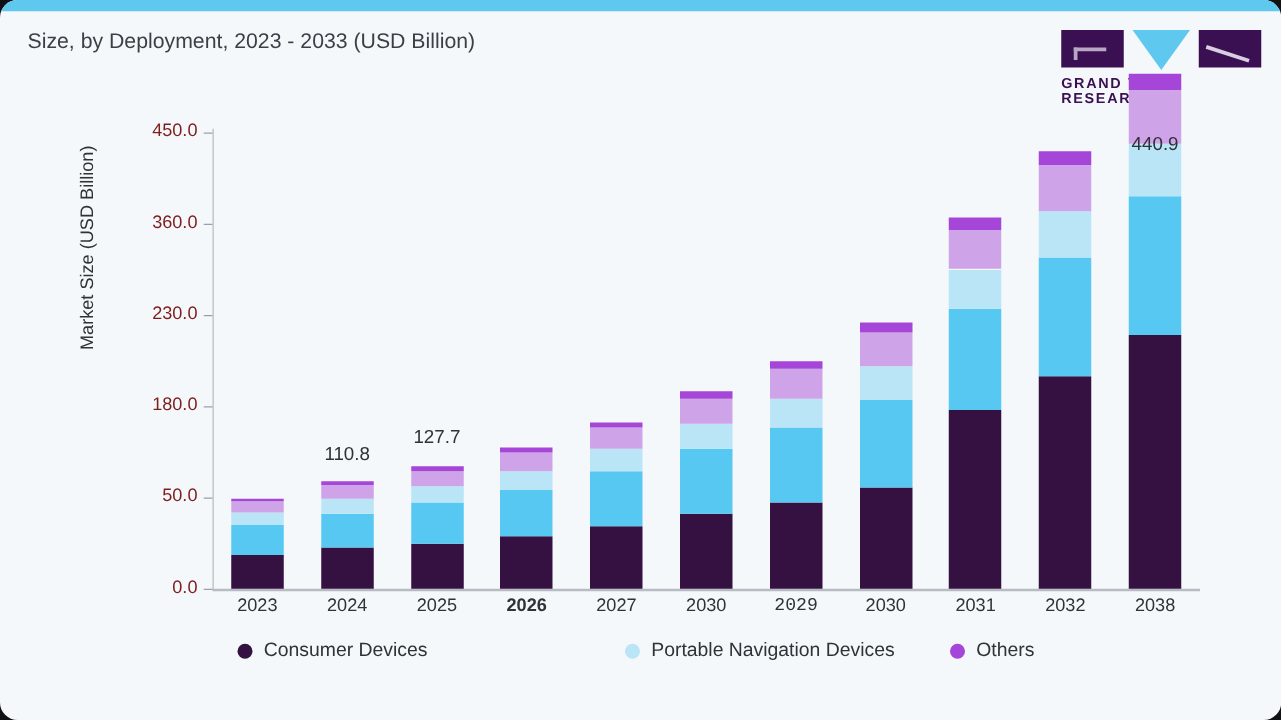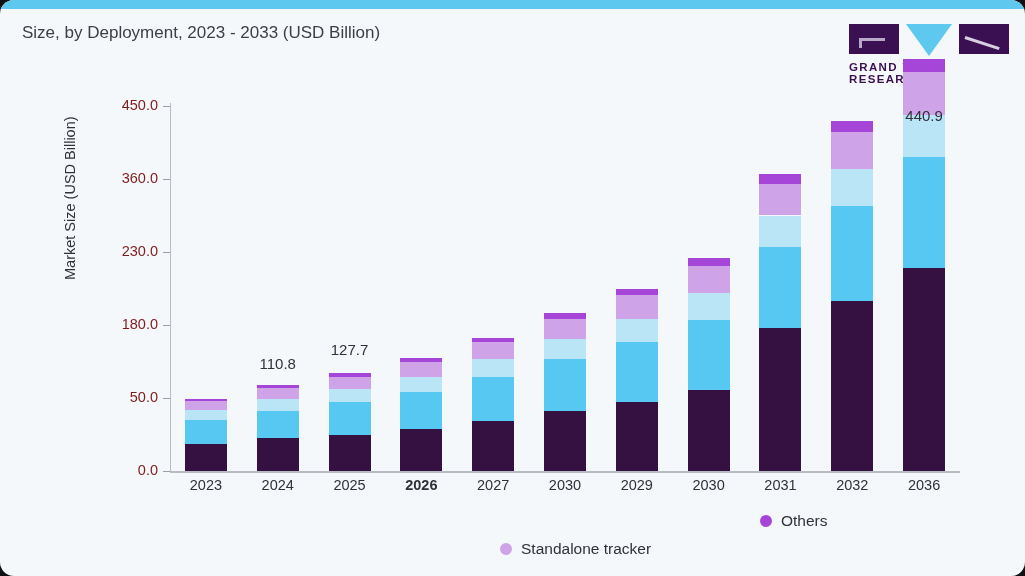--- a/index.html
+++ b/index.html
@@ -208,32 +208,36 @@
         </div>
         <div class="bar-total" style="left: 884.091px; width: 80px; top: -7.61889px; margin-top: 20px;">440.9</div>
       </div>
     <div id="xticks">
         <div class="xtick-label" style="left: 165.909px; width: 80px;">2023</div>
         <div class="xtick-label" style="left: 237.727px; width: 80px;">2024</div>
         <div class="xtick-label" style="left: 309.545px; width: 80px;">2025</div>
         <div class="xtick-label" style="left: 381.364px; width: 80px; font-weight: bold;">2026</div>
         <div class="xtick-label" style="left: 453.182px; width: 80px;">2027</div>
         <div class="xtick-label" style="left: 525px; width: 80px;">2030</div>
-        <div class="xtick-label" style="left: 596.818px; width: 80px;">2029</div>
+        <div class="xtick-label" style="left: 596.818px; width: 80px; font-family: Liberation Mono, monospace;">2029</div>
         <div class="xtick-label" style="left: 668.636px; width: 80px;">2030</div>
         <div class="xtick-label" style="left: 740.455px; width: 80px;">2031</div>
         <div class="xtick-label" style="left: 812.273px; width: 80px;">2032</div>
-        <div class="xtick-label" style="left: 884.091px; width: 80px;">2036</div>
+        <div class="xtick-label" style="left: 884.091px; width: 80px;">2038</div>
       </div>
   </div>
 
   <div id="legend">
-      <div class="lg" style="left: 310px; top: 32px;">
-        <span class="lg-dot" style="background: rgb(207, 163, 232);"></span>
-        <span class="lg-label">Standalone tracker</span>
+      <div class="lg" style="left: 0px; top: 4px;">
+        <span class="lg-dot" style="background: rgb(53, 17, 66);"></span>
+        <span class="lg-label">Consumer Devices</span>
+      </div>
+      <div class="lg" style="left: 310px; top: 4px;">
+        <span class="lg-dot" style="background: rgb(185, 229, 247);"></span>
+        <span class="lg-label">Portable Navigation Devices</span>
       </div>
       <div class="lg" style="left: 570px; top: 4px;">
         <span class="lg-dot" style="background: rgb(165, 70, 216);"></span>
         <span class="lg-label">Others</span>
       </div>
     </div>
 
 </div>
 
 </body></html>

